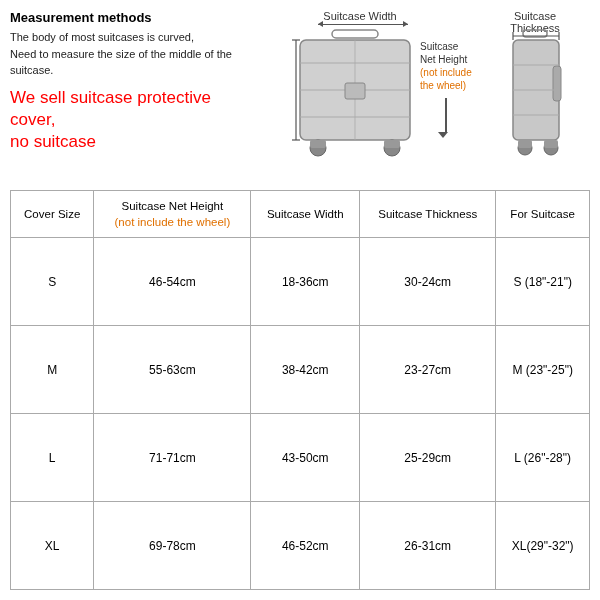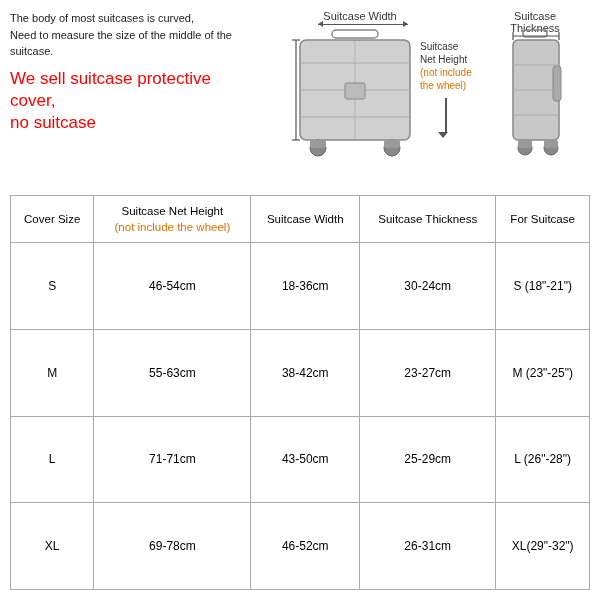--- a/index.html
+++ b/index.html
@@ -99,21 +99,20 @@
       width: 65px;
     }
     .label-height .orange {
       color: #e07000;
     }
 
     
     .size-table {
       width: 100%;
       border-collapse: collapse;
-      margin-top: 5px;
       flex: 1;
     }
     .size-table th, .size-table td {
       border: 1px solid #aaa;
       padding: 7px 5px;
       text-align: center;
       font-size: 11.5px;
       vertical-align: middle;
     }
     .size-table th {
@@ -130,20 +129,21 @@
     .size-table tr:nth-child(odd) td {
       background: #fff;
     }
   </style>
 </head>
 <body>
 
 <div class="container">
   <div class="top-section">
     <div class="left-text">
+      <div class="measurement-title">Measurement methods</div>
       <div class="measurement-desc">
         <span>The body of most suitcases is curved,</span><br>
         <span>Need to measure the size of the middle of the suitcase.</span>
       </div>
       <div class="sell-text">
         <span>We sell suitcase protective cover,</span><br>
         <span>no suitcase</span>
       </div>
     </div>
     <div class="diagram-area">

